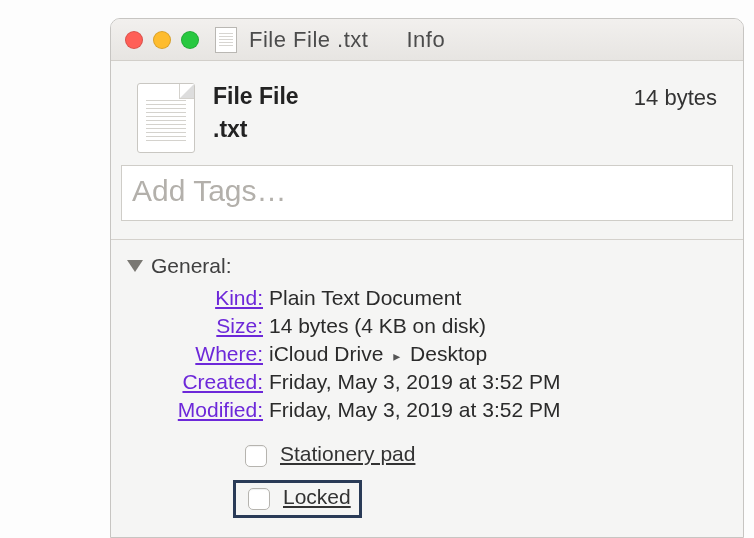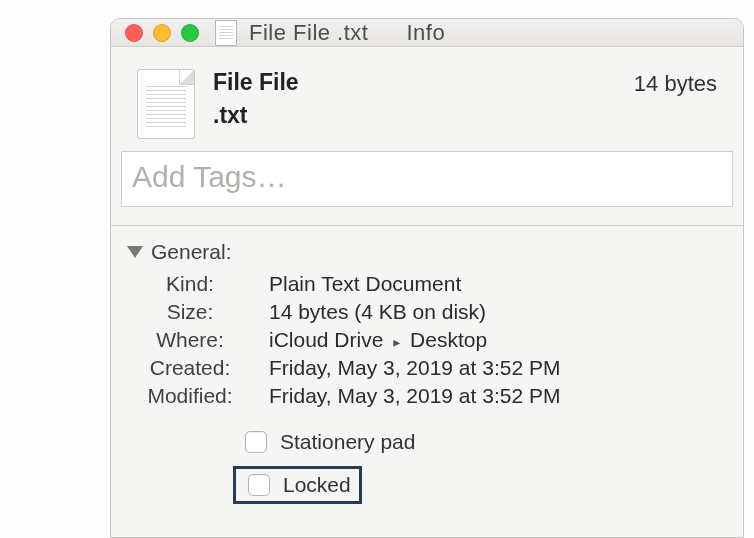--- a/index.html
+++ b/index.html
@@ -17,21 +17,21 @@
     left: 110px;
     top: 18px;
     right: 10px;
     bottom: 0;
     background: #f5f5f4;
     border: 1px solid #c7c5c2;
     border-radius: 10px 10px 0 0;
     overflow: hidden;
   }
   .titlebar {
-    height: 28px;
+    height: 42px;
     background: linear-gradient(#f2f0ee, #e7e5e2);
     border-bottom: 1px solid #d2cfca;
     display: flex;
     align-items: center;
     padding-left: 14px;
   }
   .traffic { display: flex; gap: 10px; align-items: center; margin-right: 16px; }
   .tl {
     width: 18px; height: 18px; border-radius: 50%;
     border: 1px solid rgba(0,0,0,0.15);
@@ -139,33 +139,34 @@
   }
   .kv {
     display:grid;
     grid-template-columns: 146px 1fr;
     column-gap: 6px;
     row-gap: 4px;
     font-size: 21px;
     padding: 2px 26px 12px 6px;
     color:#343434;
   }
-  .kv .k { text-align:center; color:#404040;}
+  .kv .k { text-align:right; color:#6d28d9;text-decoration:underline;}
   .kv .v { color:#2b2b2b;}
   .path-sep{ font-size:14px; color:#555; padding:0 4px;}
   .checks { padding: 4px 0 10px 122px; }
   .check-row {
     display:flex;
-    align-items:center;
+    align-items:flex-start;
     gap:10px;
     font-size:21px;
     color:#333;
     margin-bottom: 6px;
     width: fit-content;
     padding: 4px 8px;
+    text-decoration: underline;
   }
   .chk {
     width:22px; height:22px;
     border:1px solid #b6b4af;
     border-radius:5px;
     background:#fff;
     box-shadow: inset 0 1px 1px rgba(0,0,0,.06);
     flex-shrink: 0;
     appearance: none;
     -webkit-appearance: none;

